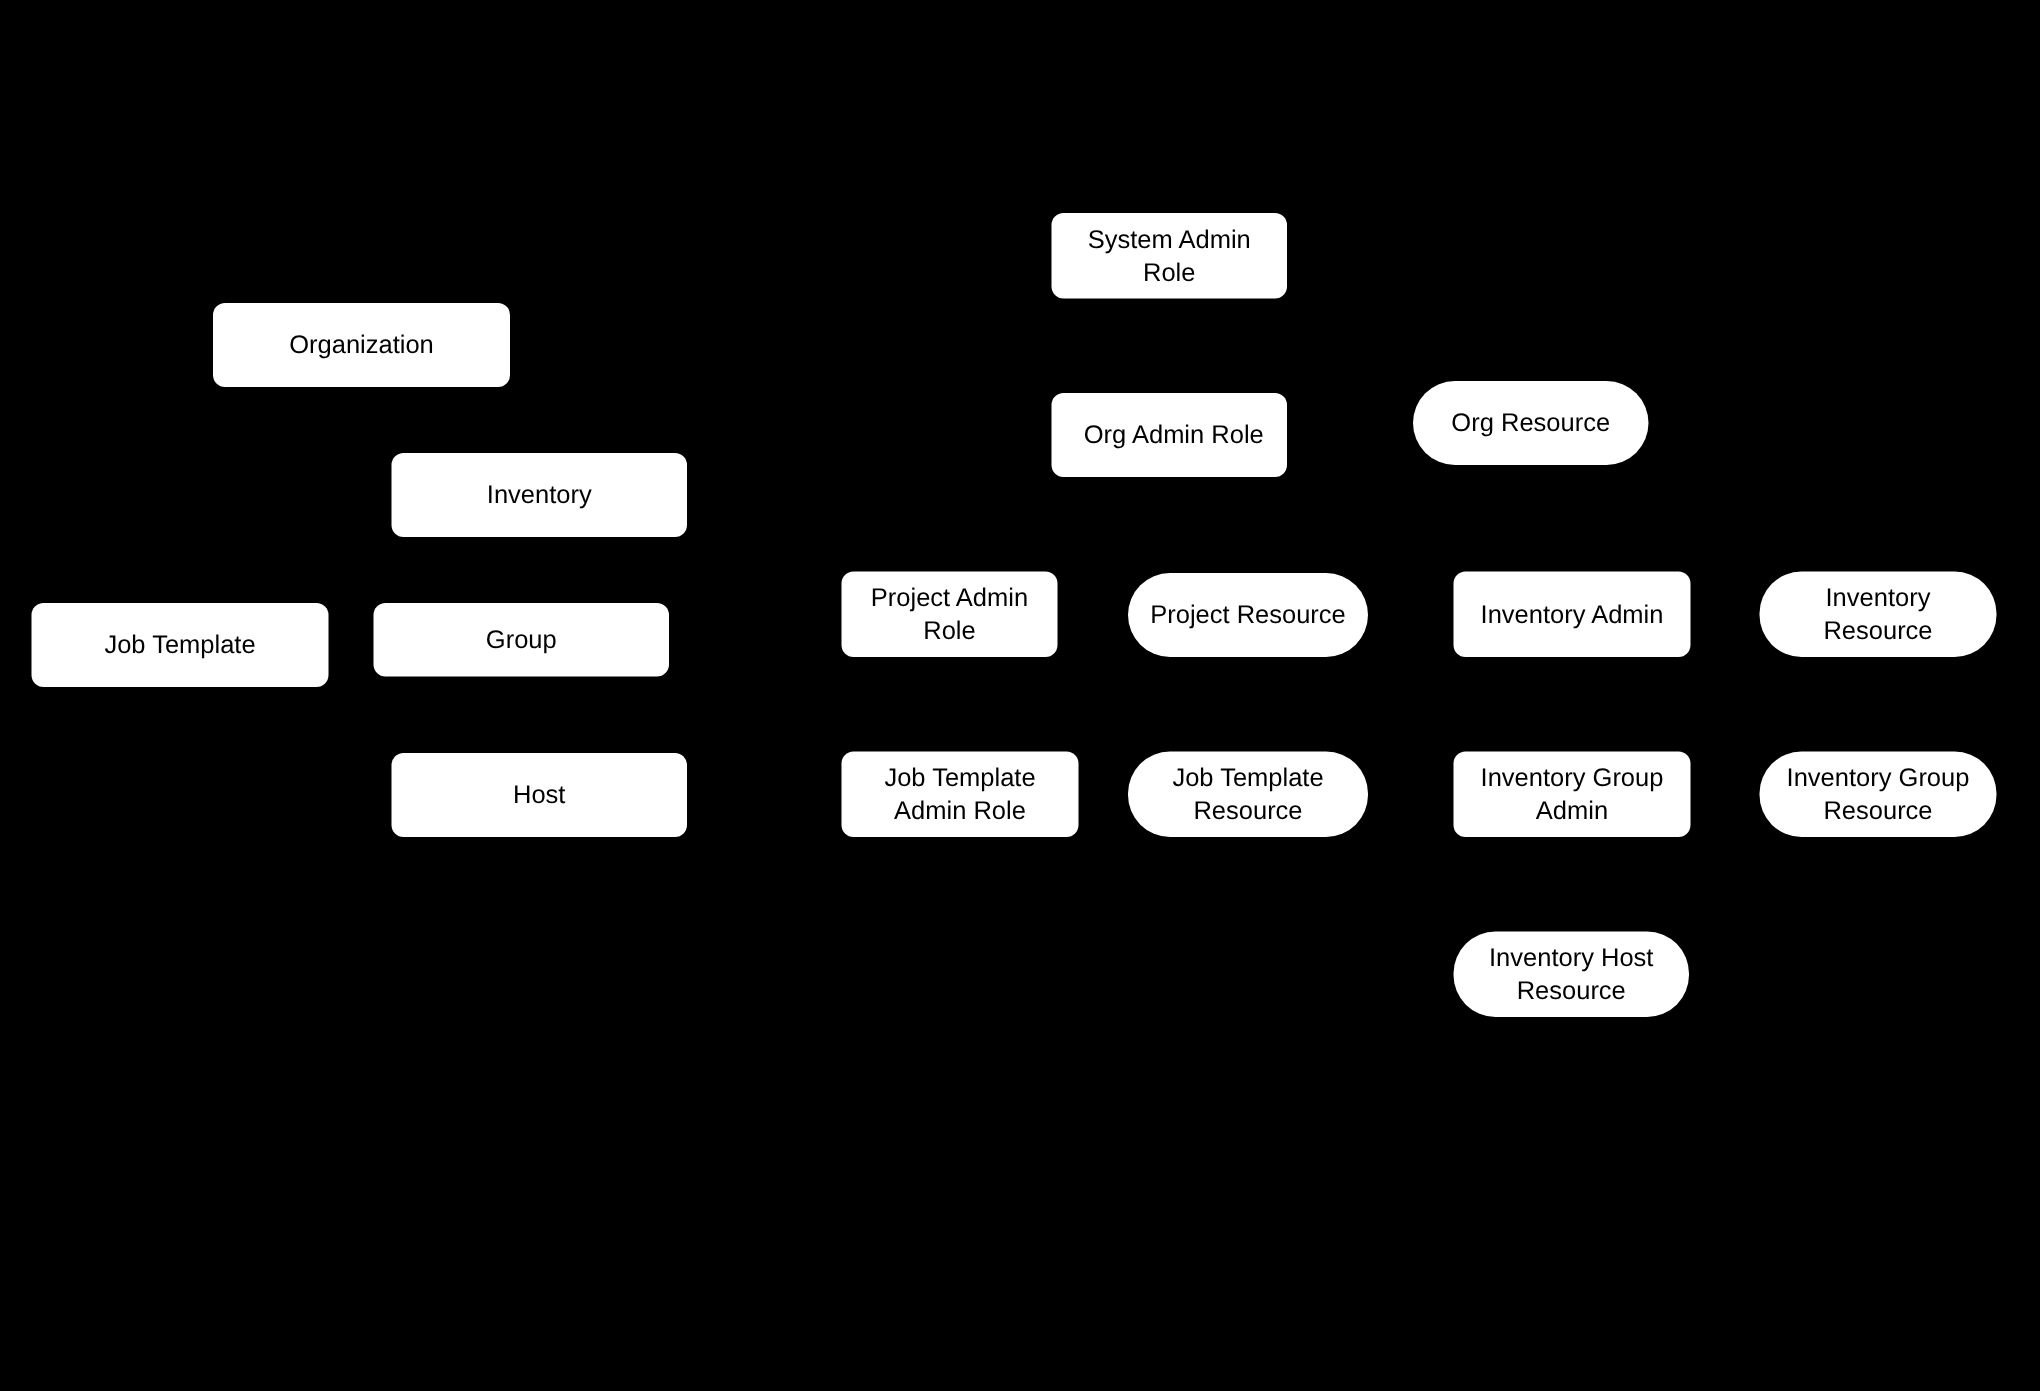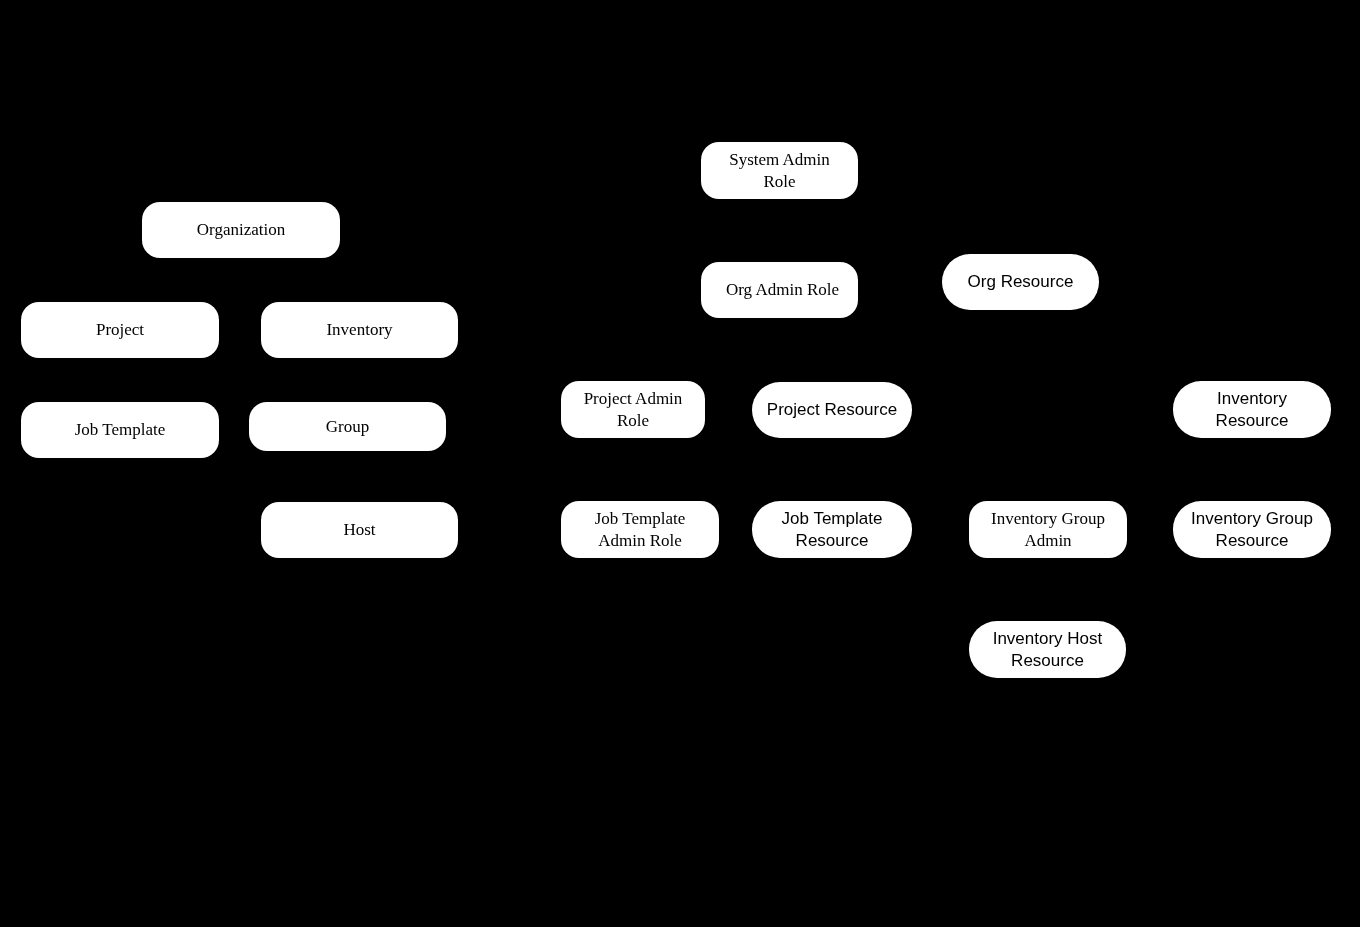--- a/index.html
+++ b/index.html
@@ -23,35 +23,33 @@
     text-align: center;
     background: #ffffff;
     color: #000000;
     font-size: 17px;
     line-height: 1.25;
     white-space: pre-line;
     box-sizing: border-box;
     padding: 0 10px;
   }
   .rect {
-    border-radius: 18px;
-    font-family: Liberation Serif, serif;
+    border-radius: 8px;
   }
   .stadium {
     border-radius: 28px;
   }
 </style>
 </head>
 <body>
 
 <div class="canvas">
 
   <div class="node rect" style="left:142px; top:202px; width:198px; height:56px;">Organization</div>
 
-  <div class="node rect" style="left:21px; top:302px; width:198px; height:56px;">Project</div>
 
   <div class="node rect" style="left:261px; top:302px; width:197px; height:56px;">Inventory</div>
 
   <div class="node rect" style="left:21px; top:402px; width:198px; height:56px;">Job Template</div>
 
   <div class="node rect" style="left:249px; top:402px; width:197px; height:49px;">Group</div>
 
   <div class="node rect" style="left:261px; top:502px; width:197px; height:56px;">Host</div>
 
   <div class="node rect" style="left:701px; top:142px; width:157px; height:57px;">System Admin
@@ -59,20 +57,21 @@
 
   <div class="node rect" style="left:701px; top:262px; width:157px; height:56px;padding-left:16px;">Org Admin Role</div>
 
   <div class="node stadium" style="left:942px; top:254px; width:157px; height:56px;">Org Resource</div>
 
   <div class="node rect" style="left:561px; top:381px; width:144px; height:57px;">Project Admin
 Role</div>
 
   <div class="node stadium" style="left:752px; top:382px; width:160px; height:56px;">Project Resource</div>
 
+  <div class="node rect" style="left:969px; top:381px; width:158px; height:57px;">Inventory Admin</div>
 
   <div class="node stadium" style="left:1173px; top:381px; width:158px; height:57px;">Inventory
 Resource</div>
 
   <div class="node rect" style="left:561px; top:501px; width:158px; height:57px;">Job Template
 Admin Role</div>
 
   <div class="node stadium" style="left:752px; top:501px; width:160px; height:57px;">Job Template
 Resource</div>
 

